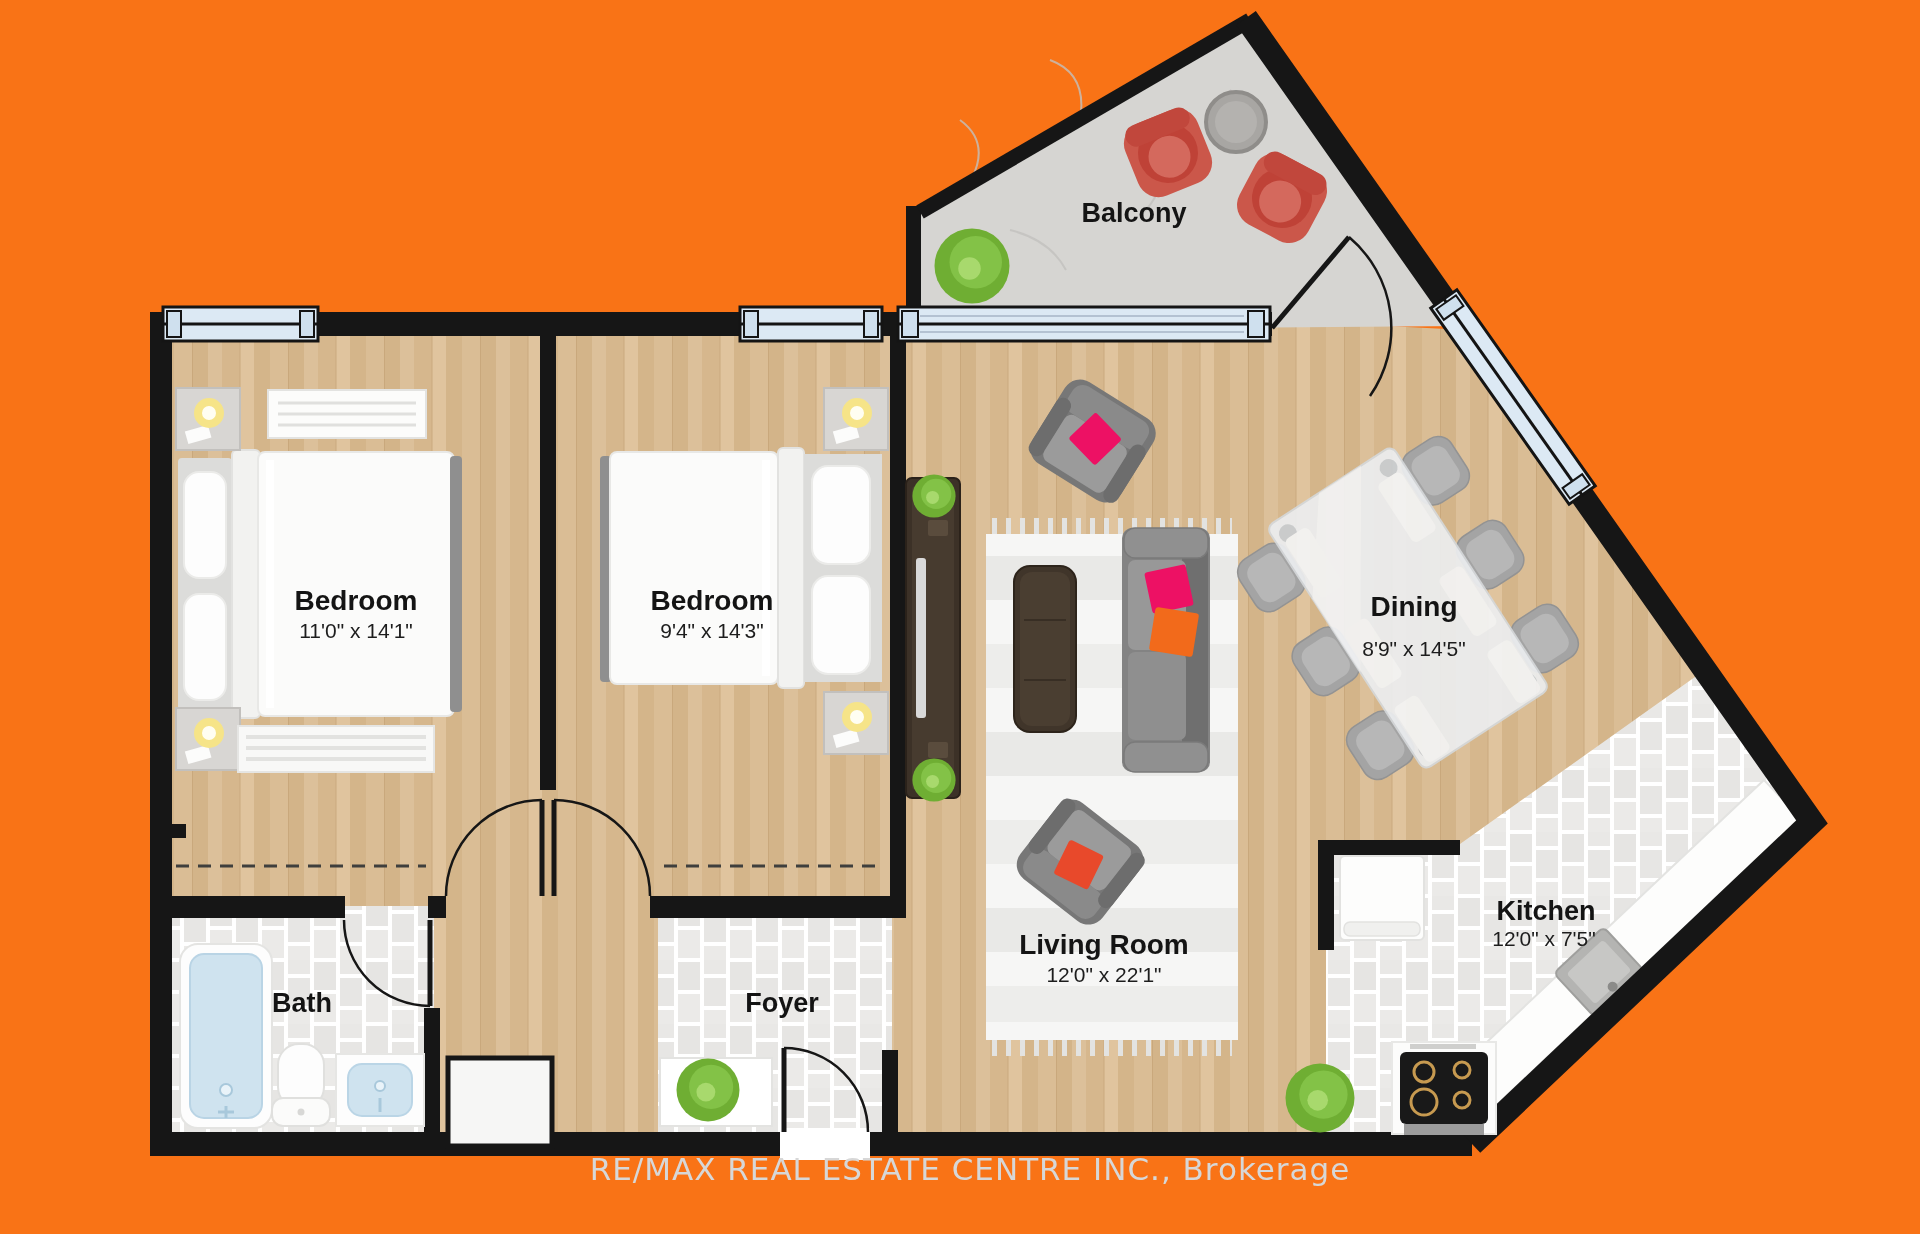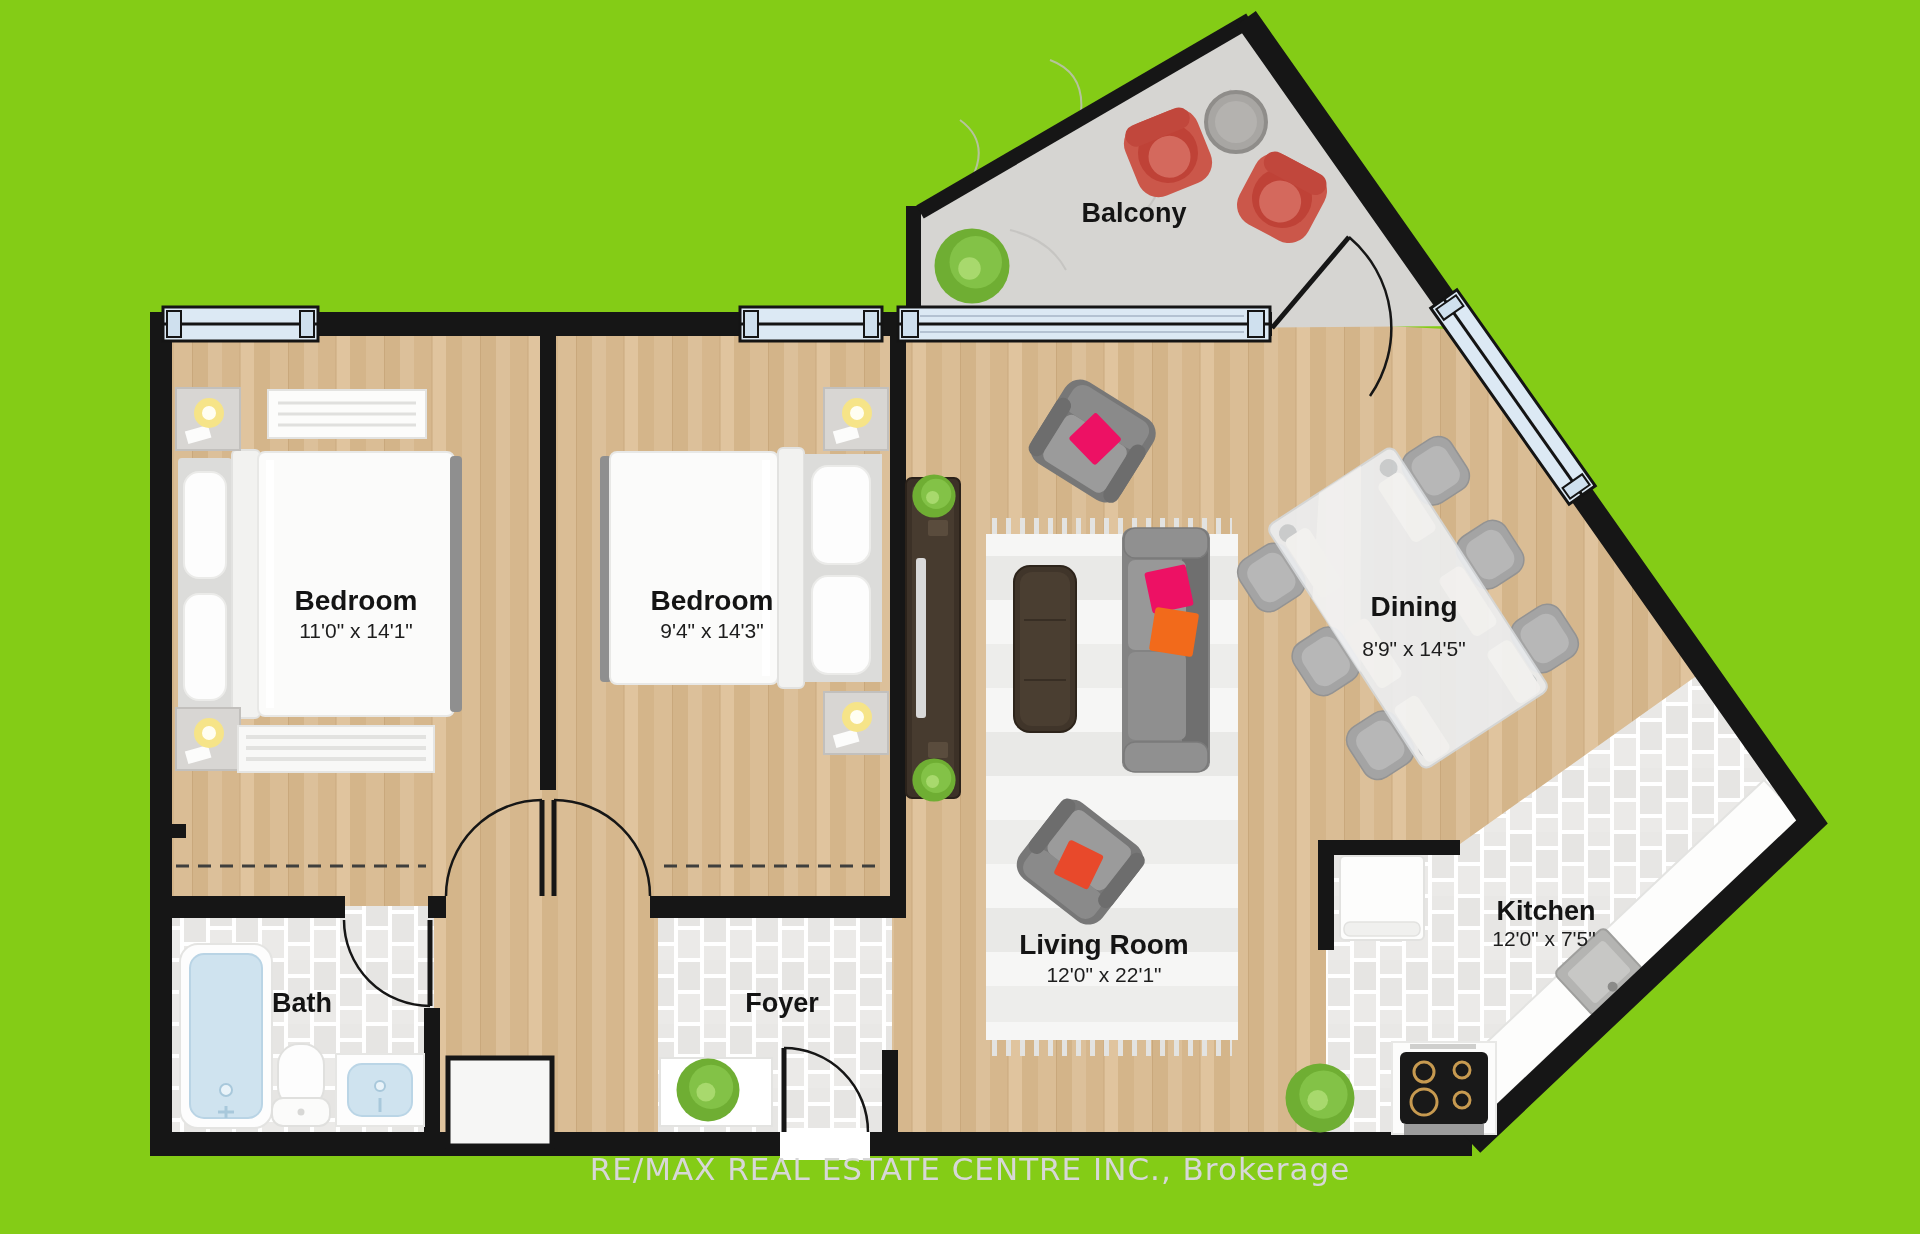--- a/index.html
+++ b/index.html
@@ -1,16 +1,16 @@
 <!DOCTYPE html>
 <html><head>
 <meta charset="utf-8">
 <style>
   html,body{margin:0;padding:0;background:#ffffff;}
-  .canvas{position:relative;width:1920px;height:1234px;background:#84cc16;overflow:hidden;}
+  .canvas{position:relative;width:1920px;height:1234px;background:#f97316;overflow:hidden;}
   svg{position:absolute;inset:0;}
   .room-name{font:700 28px "Liberation Sans", sans-serif;fill:#141414;}
   .room-name-sm{font:700 27px "Liberation Sans", sans-serif;fill:#141414;}
   .room-dims{font:400 21px "Liberation Sans", sans-serif;fill:#1d1d1d;}
   .watermark{font:400 31px "DejaVu Sans", sans-serif;fill:#d7d7d7;letter-spacing:1px;}
 </style>
 </head>
 <body>
 
 <div class="canvas">

